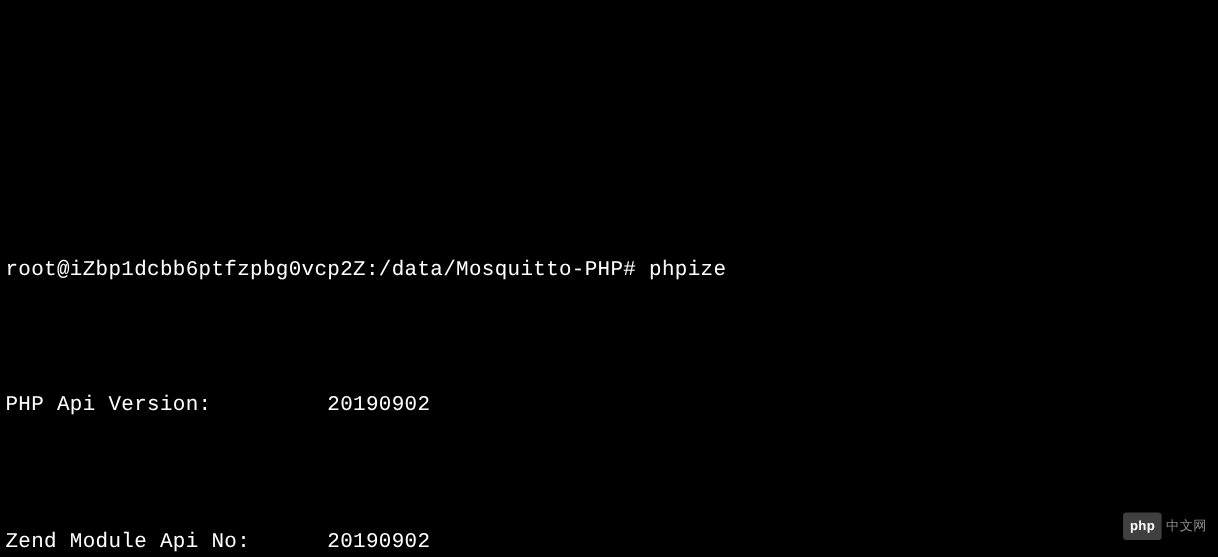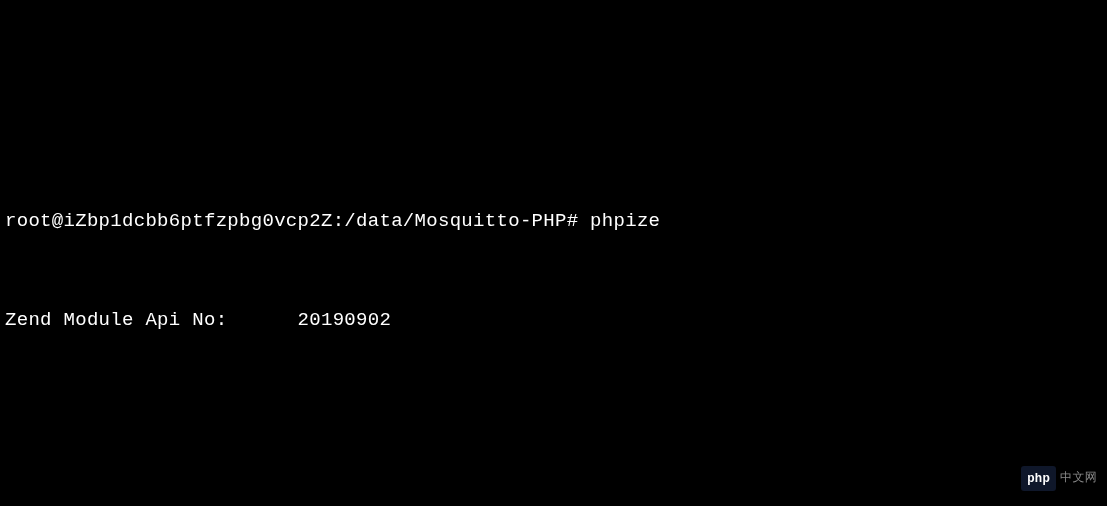--- a/index.html
+++ b/index.html
@@ -16,51 +16,53 @@
       padding: 5px 5px;
       width: 1107px;
       height: 506px;
       overflow: hidden;
       position: relative;
       white-space: pre;
       letter-spacing: 0.3px;
     }
     .terminal-line {
       white-space: pre;
+      margin-top: 24px;
     }
     .watermark {
       position: absolute;
       bottom: 15px;
       right: 10px;
       display: flex;
       align-items: center;
       gap: 4px;
     }
     .watermark-badge {
-      background-color: #0f172a;
+      background-color: #404040;
       color: #ffffff;
       font-size: 12px;
       font-weight: bold;
       padding: 2px 6px;
       border-radius: 3px;
       font-family: Arial, sans-serif;
     }
     .watermark-text {
       color: #888888;
       font-size: 12px;
-      font-family: Liberation Mono, monospace;
+      font-family: Liberation Serif, serif;
     }
   </style>
 </head>
 <body>
 
 
 
 <div>
   <div class="terminal-line">root@iZbp1dcbb6ptfzpbg0vcp2Z:/data/Mosquitto-PHP# phpize</div>
+  <div class="terminal-line">PHP Api Version:         20190902</div>
   <div class="terminal-line">Zend Module Api No:      20190902</div>
   
   
   
   
   
   
   
   
   

